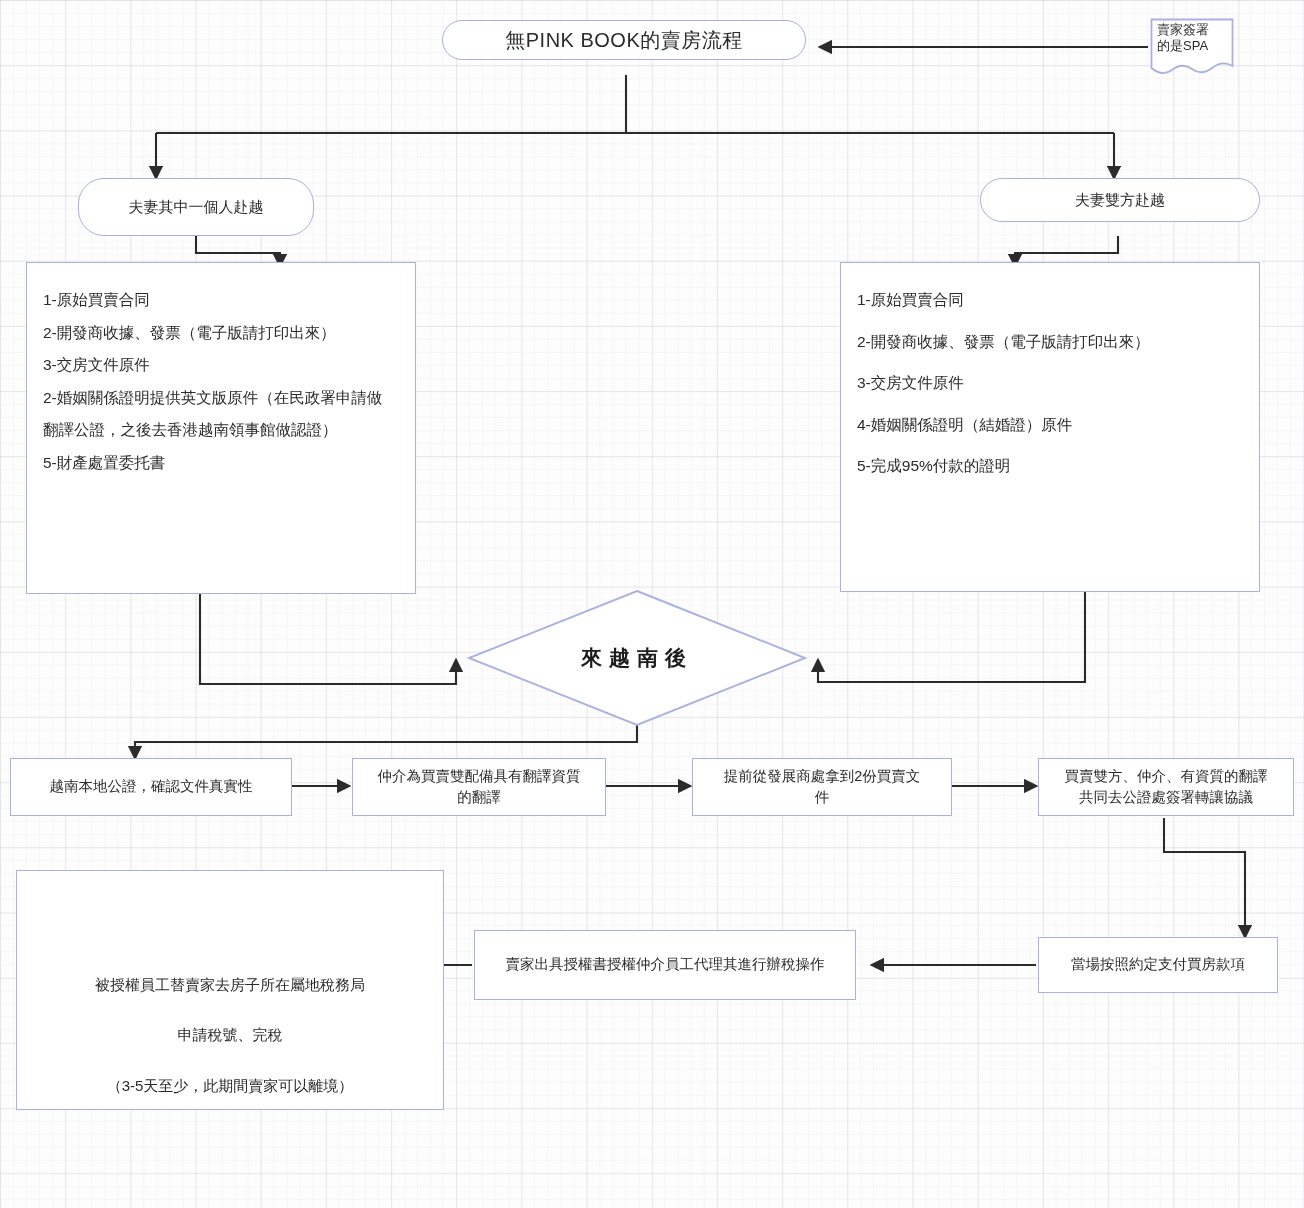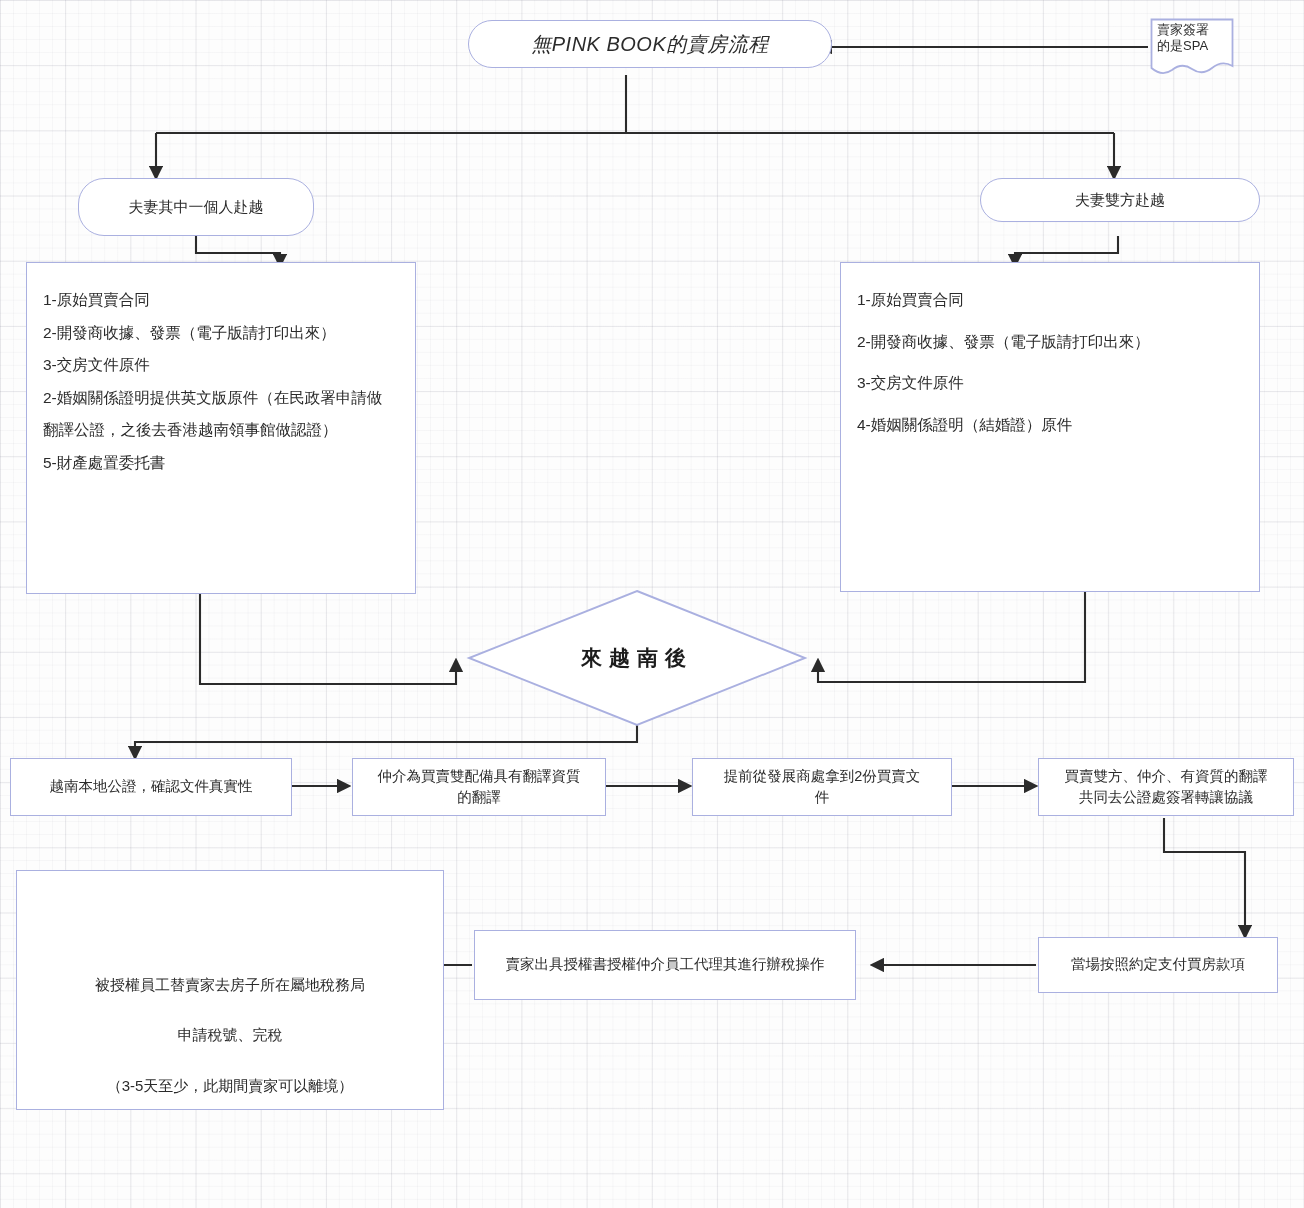--- a/index.html
+++ b/index.html
@@ -137,21 +137,21 @@
       <path d="M 952 786 L 1036 786" marker-end="url(#arrow)"></path>
 
       <path d="M 1164 818 L 1164 852 L 1245 852 L 1245 937" marker-end="url(#arrow)"></path>
 
       <path d="M 1036 965 L 872 965" marker-end="url(#arrow)"></path>
 
       <path d="M 472 965 L 414 965 L 414 969 L 382 969" marker-end="url(#arrow)"></path>
     </g>
   </svg>
 
-  <div class="node rounded title-node" style="left:468px; top:20px; width:364px; height:48px;font-style:italic;">
+  <div class="node rounded title-node" style="left:442px; top:20px; width:364px; height:40px;">
     <span>無PINK BOOK的賣房流程</span>
   </div>
 
   <div class="note" style="left:1150px; top:18px; width:84px; height:62px;">
     <svg width="84" height="62" viewBox="0 0 84 62" style="position:absolute;left:0;top:0;">
       <path d="M 1.5 1.5 L 82.5 1.5 L 82.5 48 Q 72 42 62 50 Q 52 58 42 51 Q 32 44 22 52 Q 12 59 1.5 50 Z" fill="#ffffff" stroke="#aab0e0" stroke-width="1.8"></path>
     </svg>
     <div class="note-body">
       <div>賣家簽署</div>
       <div>的是SPA</div>
@@ -173,20 +173,21 @@
     <div class="line">2-婚姻關係證明提供英文版原件（在民政署申請做</div>
     <div class="line">翻譯公證，之後去香港越南領事館做認證）</div>
     <div class="line">5-財產處置委托書</div>
   </div>
 
   <div class="node listbox spaced" style="left:840px; top:262px; width:420px; height:330px;">
     <div class="line">1-原始買賣合同</div>
     <div class="line">2-開發商收據、發票（電子版請打印出來）</div>
     <div class="line">3-交房文件原件</div>
     <div class="line">4-婚姻關係證明（結婚證）原件</div>
+    <div class="line">5-完成95%付款的證明</div>
   </div>
 
   <svg style="position:absolute; left:466px; top:588px; width:342px; height:140px;" viewBox="0 0 342 140">
     <polygon points="171,3 339,70 171,137 3,70" fill="#ffffff" stroke="#aab0e0" stroke-width="1.9"></polygon>
   </svg>
   <div class="diamond-label" style="left:466px; top:644px; width:342px;">來越南後</div>
 
   <div class="node procbox" style="left:10px; top:758px; width:282px; height:58px;">
     <span>越南本地公證，確認文件真實性</span>
   </div>

